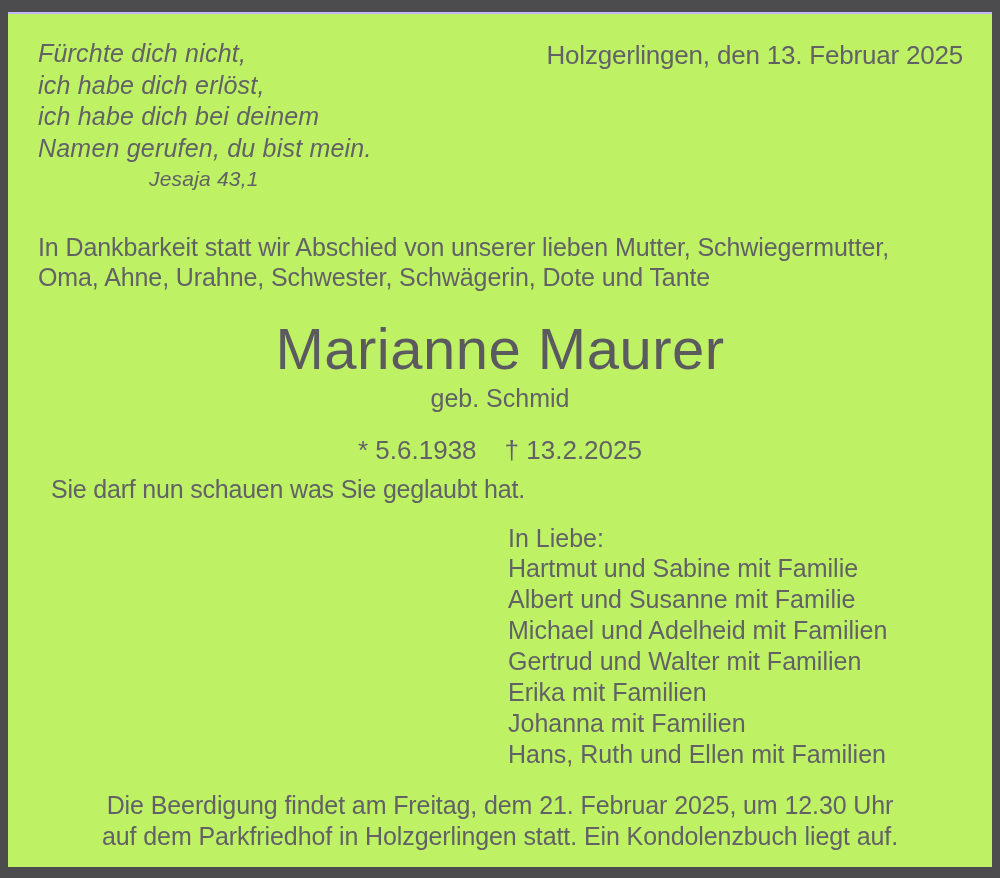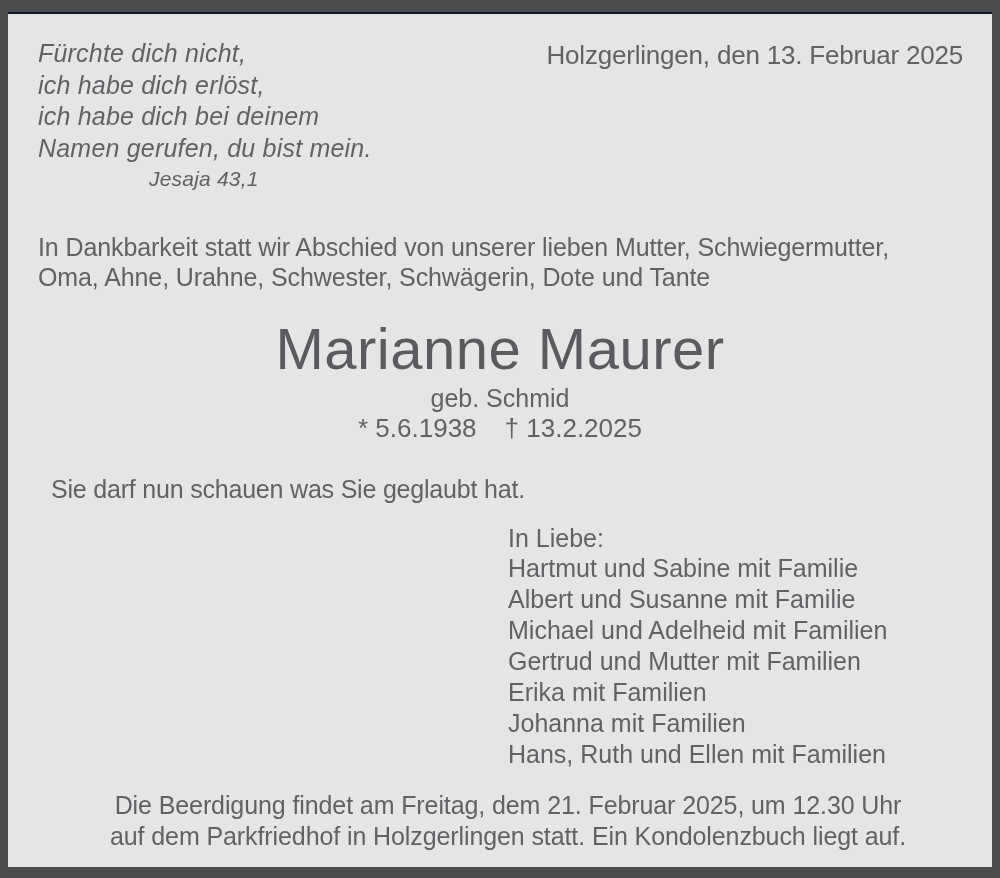--- a/index.html
+++ b/index.html
@@ -10,22 +10,22 @@
     overflow: hidden;
     background: #4c4c4e;
     font-family: "Liberation Sans", sans-serif;
   }
   .card {
     position: absolute;
     left: 8px;
     top: 12px;
     right: 8px;
     bottom: 11px;
-    background: #e5e5e5;
-    border-top: 2px solid #0f172a;
+    background: #bef264;
+    border-top: 2px solid #c4b5fd;
     color: #626266;
   }
   
   .quote {
     position: absolute;
     left: 30px;
     top: 24px;
     font-style: italic;
     font-size: 25px;
     line-height: 31.5px;
@@ -70,21 +70,21 @@
     line-height: 62px;
     letter-spacing: 0.5px;
     color: #5b5b5f;
   }
   .maiden-name {
     margin-top: 3px;
     font-size: 25px;
     line-height: 30px;
   }
   .life-dates {
-    margin-top: 0;
+    margin-top: 22px;
     font-size: 26px;
     line-height: 30px;
   }
   .dates-gap { display: inline-block; width: 28px; }
   
   .epitaph {
     position: absolute;
     left: 30px;
     top: 461px;
     font-size: 25px;
@@ -97,21 +97,21 @@
     left: 500px;
     top: 509px;
     font-size: 25px;
   }
   .salutation { line-height: 30px; }
   .mourner-list { }
   .mourner-list > div { line-height: 31px; white-space: nowrap; }
   
   .funeral {
     position: absolute;
-    left: 8px;
+    left: 0;
     top: 776px;
     width: 100%;
     text-align: center;
     font-size: 25px;
     line-height: 31px;
     letter-spacing: -0.1px;
   }
 </style>
 </head>
 <body>
@@ -144,21 +144,21 @@
   </div>
 
   <div class="epitaph">Sie darf nun schauen was Sie geglaubt hat.</div>
 
   <div class="mourners">
     <div class="salutation">In Liebe:</div>
     <div class="mourner-list">
         <div>Hartmut und Sabine mit Familie</div>
         <div>Albert und Susanne mit Familie</div>
         <div>Michael und Adelheid mit Familien</div>
-        <div>Gertrud und Mutter mit Familien</div>
+        <div>Gertrud und Walter mit Familien</div>
         <div>Erika mit Familien</div>
         <div>Johanna mit Familien</div>
         <div>Hans, Ruth und Ellen mit Familien</div>
       </div>
   </div>
 
   <div class="funeral">
       <div>Die Beerdigung findet am Freitag, dem 21. Februar 2025, um 12.30 Uhr</div>
       <div>auf dem Parkfriedhof in Holzgerlingen statt. Ein Kondolenzbuch liegt auf.</div>
     </div>

